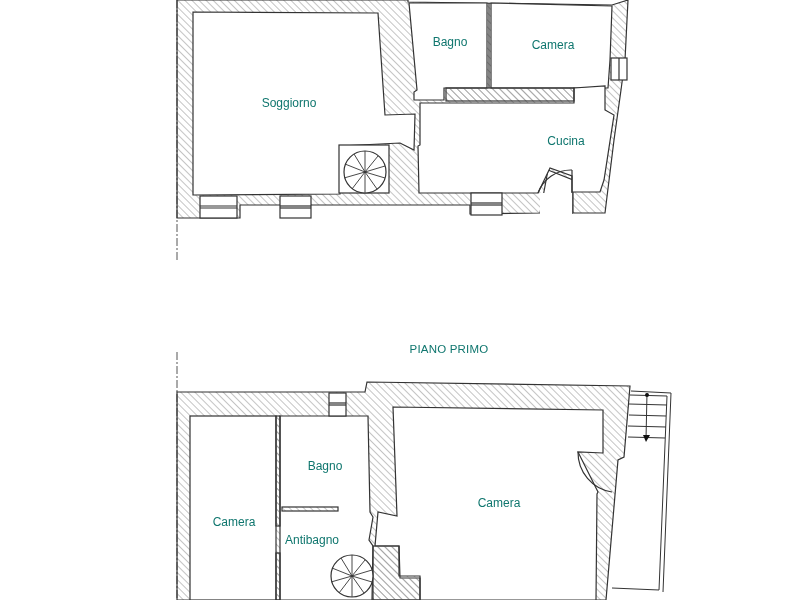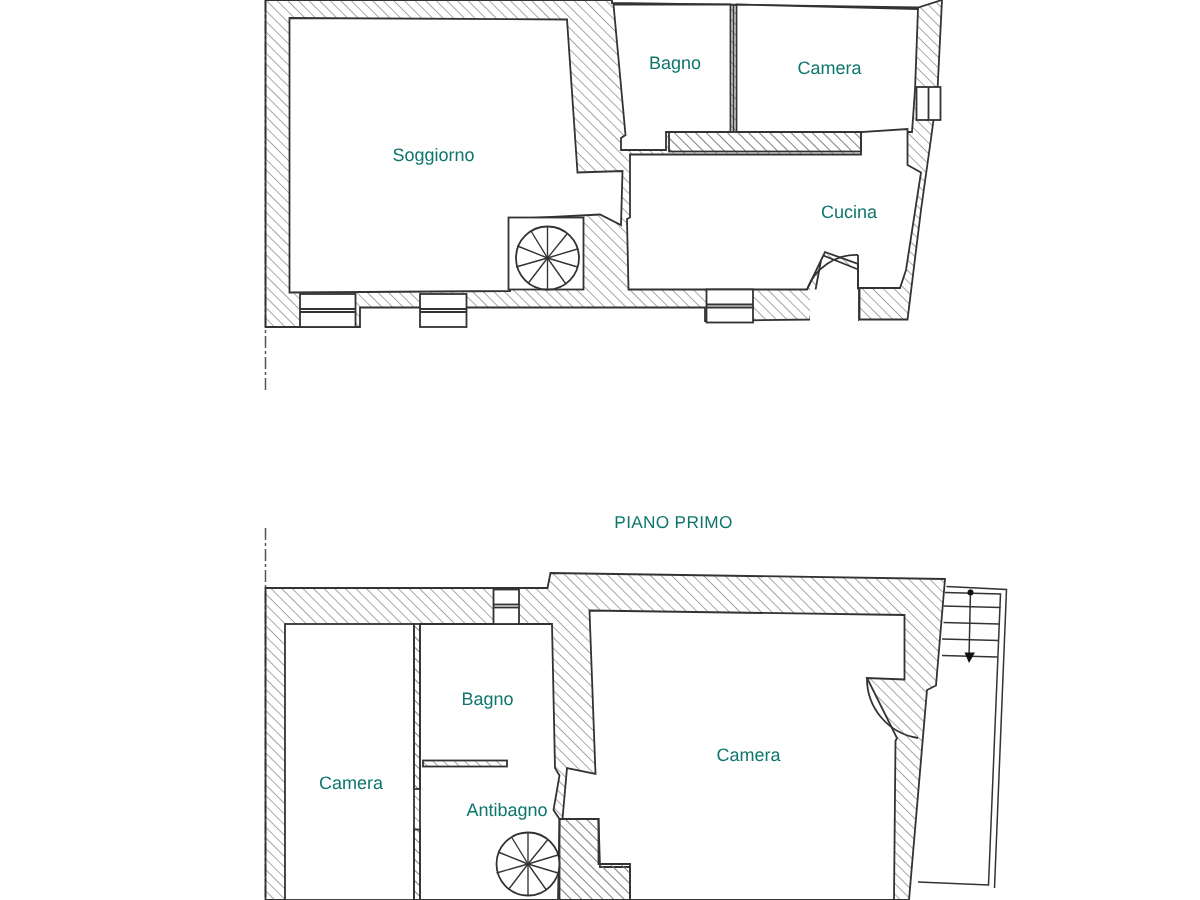--- a/index.html
+++ b/index.html
@@ -124,14 +124,14 @@
 
 <div class="lbl title" style="left:405px;top:349px;">PIANO PRIMO</div>
 
 <div class="lbl" style="left:289px;top:103px;">Soggiorno</div>
 <div class="lbl" style="left:450px;top:42px;">Bagno</div>
 <div class="lbl" style="left:553px;top:45px;">Camera</div>
 <div class="lbl" style="left:518px;top:141px;margin-left:48px;">Cucina</div>
 
 <div class="lbl" style="left:325px;top:466px;">Bagno</div>
 <div class="lbl" style="left:234px;top:522px;">Camera</div>
-<div class="lbl" style="left:338px;top:540px;text-align:center;">Antibagno</div>
+<div class="lbl" style="left:312px;top:540px;text-align:center;">Antibagno</div>
 <div class="lbl" style="left:499px;top:503px;">Camera</div>
 
 </body></html>

